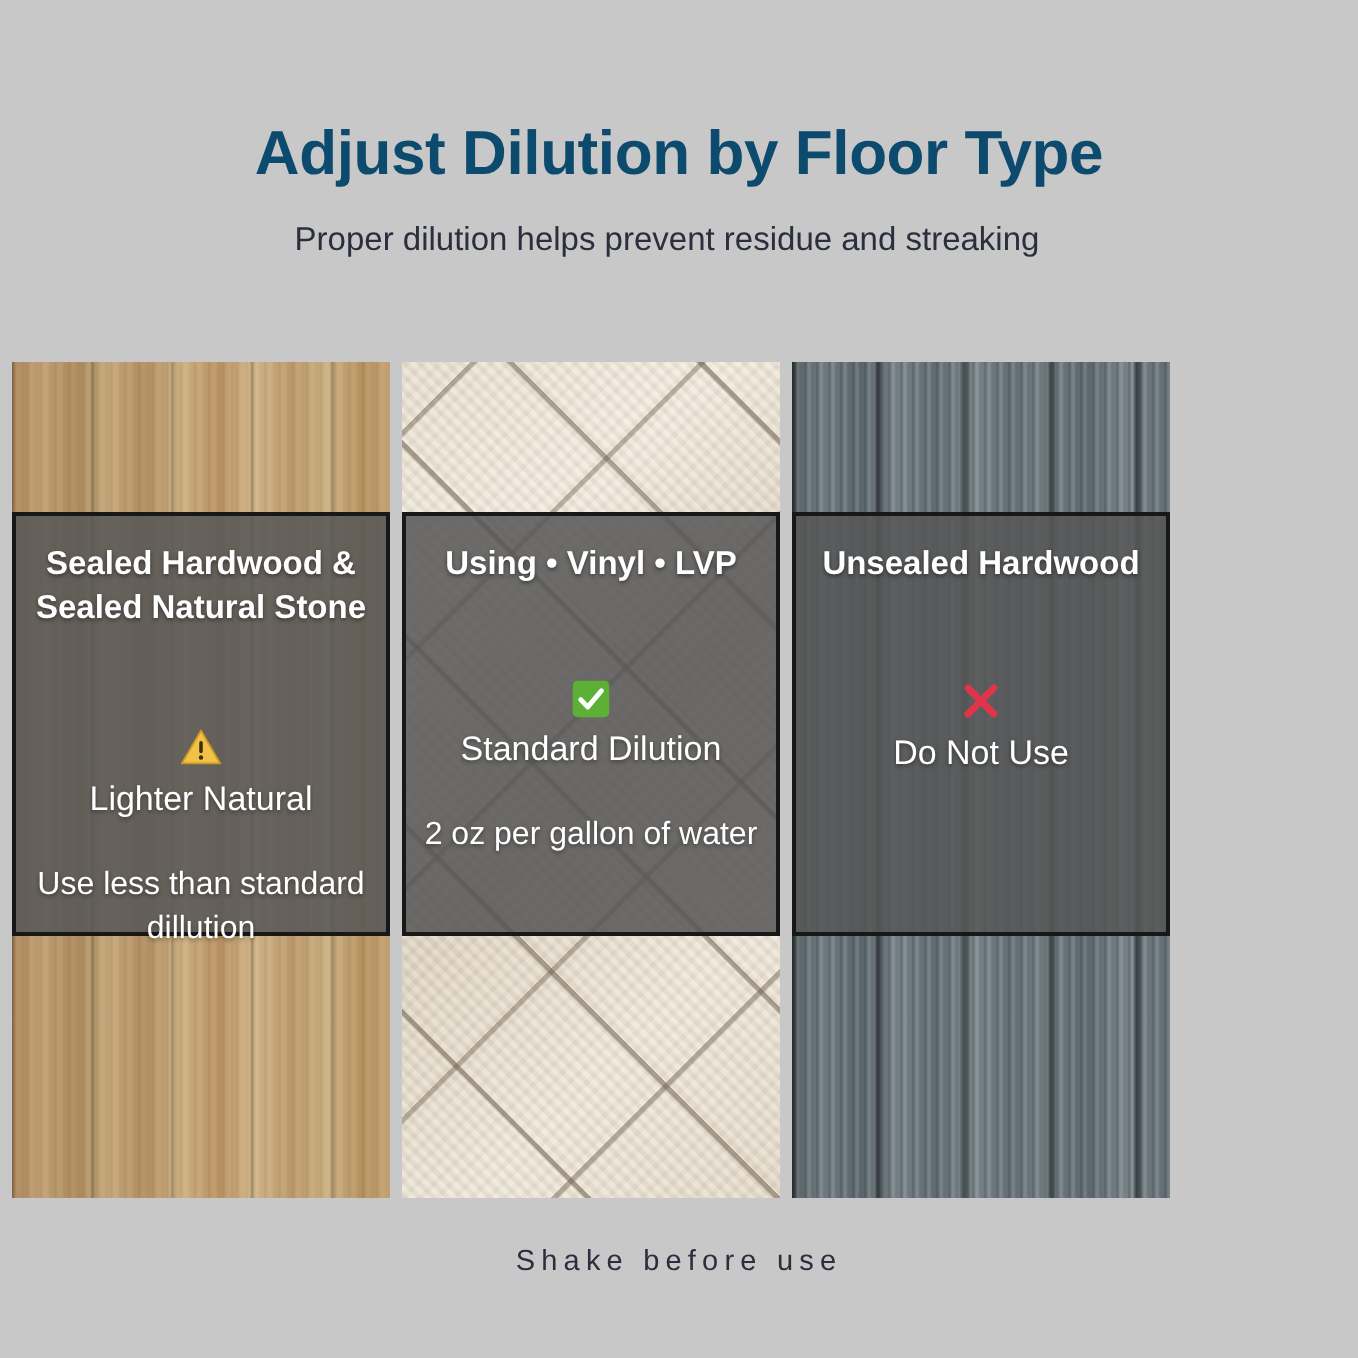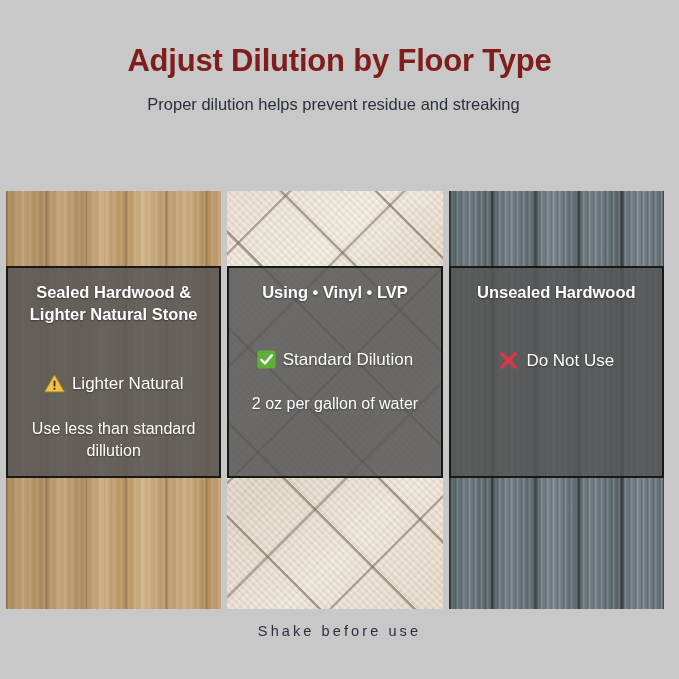--- a/index.html
+++ b/index.html
@@ -16,42 +16,41 @@
   }
 
   
   .header {
     padding-top: 44px;
     text-align: center;
   }
   .title {
     font-size: 31px;
     font-weight: bold;
-    color: #7f1d1d;
+    color: #0c4a6e;
     letter-spacing: -0.2px;
     line-height: 1.1;
-    margin: 0;
+    margin: 16px;
   }
   .subtitle {
     font-size: 16.5px;
     color: #2b2f3d;
     margin: 17px 12px 0 0;
     line-height: 1.2;
   }
 
   
   .panels {
     position: absolute;
     left: 6px;
     top: 181px;
-    width: 658px;
+    width: 579px;
     height: 418px;
     display: flex;
     gap: 6px;
-    margin-top: 10px;
   }
   .panel {
     position: relative;
     flex: 1 1 0;
     overflow: hidden;
     background: #b9a286;
   }
 
   
   .tex-oak {
@@ -131,20 +130,21 @@
     line-height: 1.35;
     margin: 0;
     text-shadow: 0 1px 2px rgba(0,0,0,0.45);
   }
   .verdict-row {
     display: flex;
     align-items: center;
     justify-content: center;
     gap: 7px;
     margin-top: 47px;
+    flex-direction: column;
   }
   .verdict-label {
     font-size: 17px;
     line-height: 1;
     text-shadow: 0 1px 2px rgba(0,0,0,0.4);
   }
   .detail {
     font-size: 16px;
     line-height: 1.38;
     margin-top: 24px;
@@ -179,21 +179,21 @@
   <p class="subtitle">Proper dilution helps prevent residue and streaking</p>
 </div>
 
 <div class="panels">
 
   <div class="panel">
     <div class="tex-oak"></div>
     <div class="overlay">
       <div class="panel-heading">
         <div>Sealed Hardwood &amp;</div>
-        <div>Lighter Natural Stone</div>
+        <div>Sealed Natural Stone</div>
       </div>
       <div class="verdict-row">
         <span class="icon-wrap">
           <svg class="icon-warning" viewBox="0 0 24 24" aria-hidden="true">
             <path d="M12 2.6 23 21.4H1z" fill="#f2c14a" stroke="#c99a1f" stroke-width="1" stroke-linejoin="round"></path>
             <rect x="11" y="8.5" width="2" height="7" rx="1" fill="#3a2e08"></rect>
             <circle cx="12" cy="18" r="1.25" fill="#3a2e08"></circle>
           </svg>
         </span>
         <span class="verdict-label">Lighter Natural</span>

